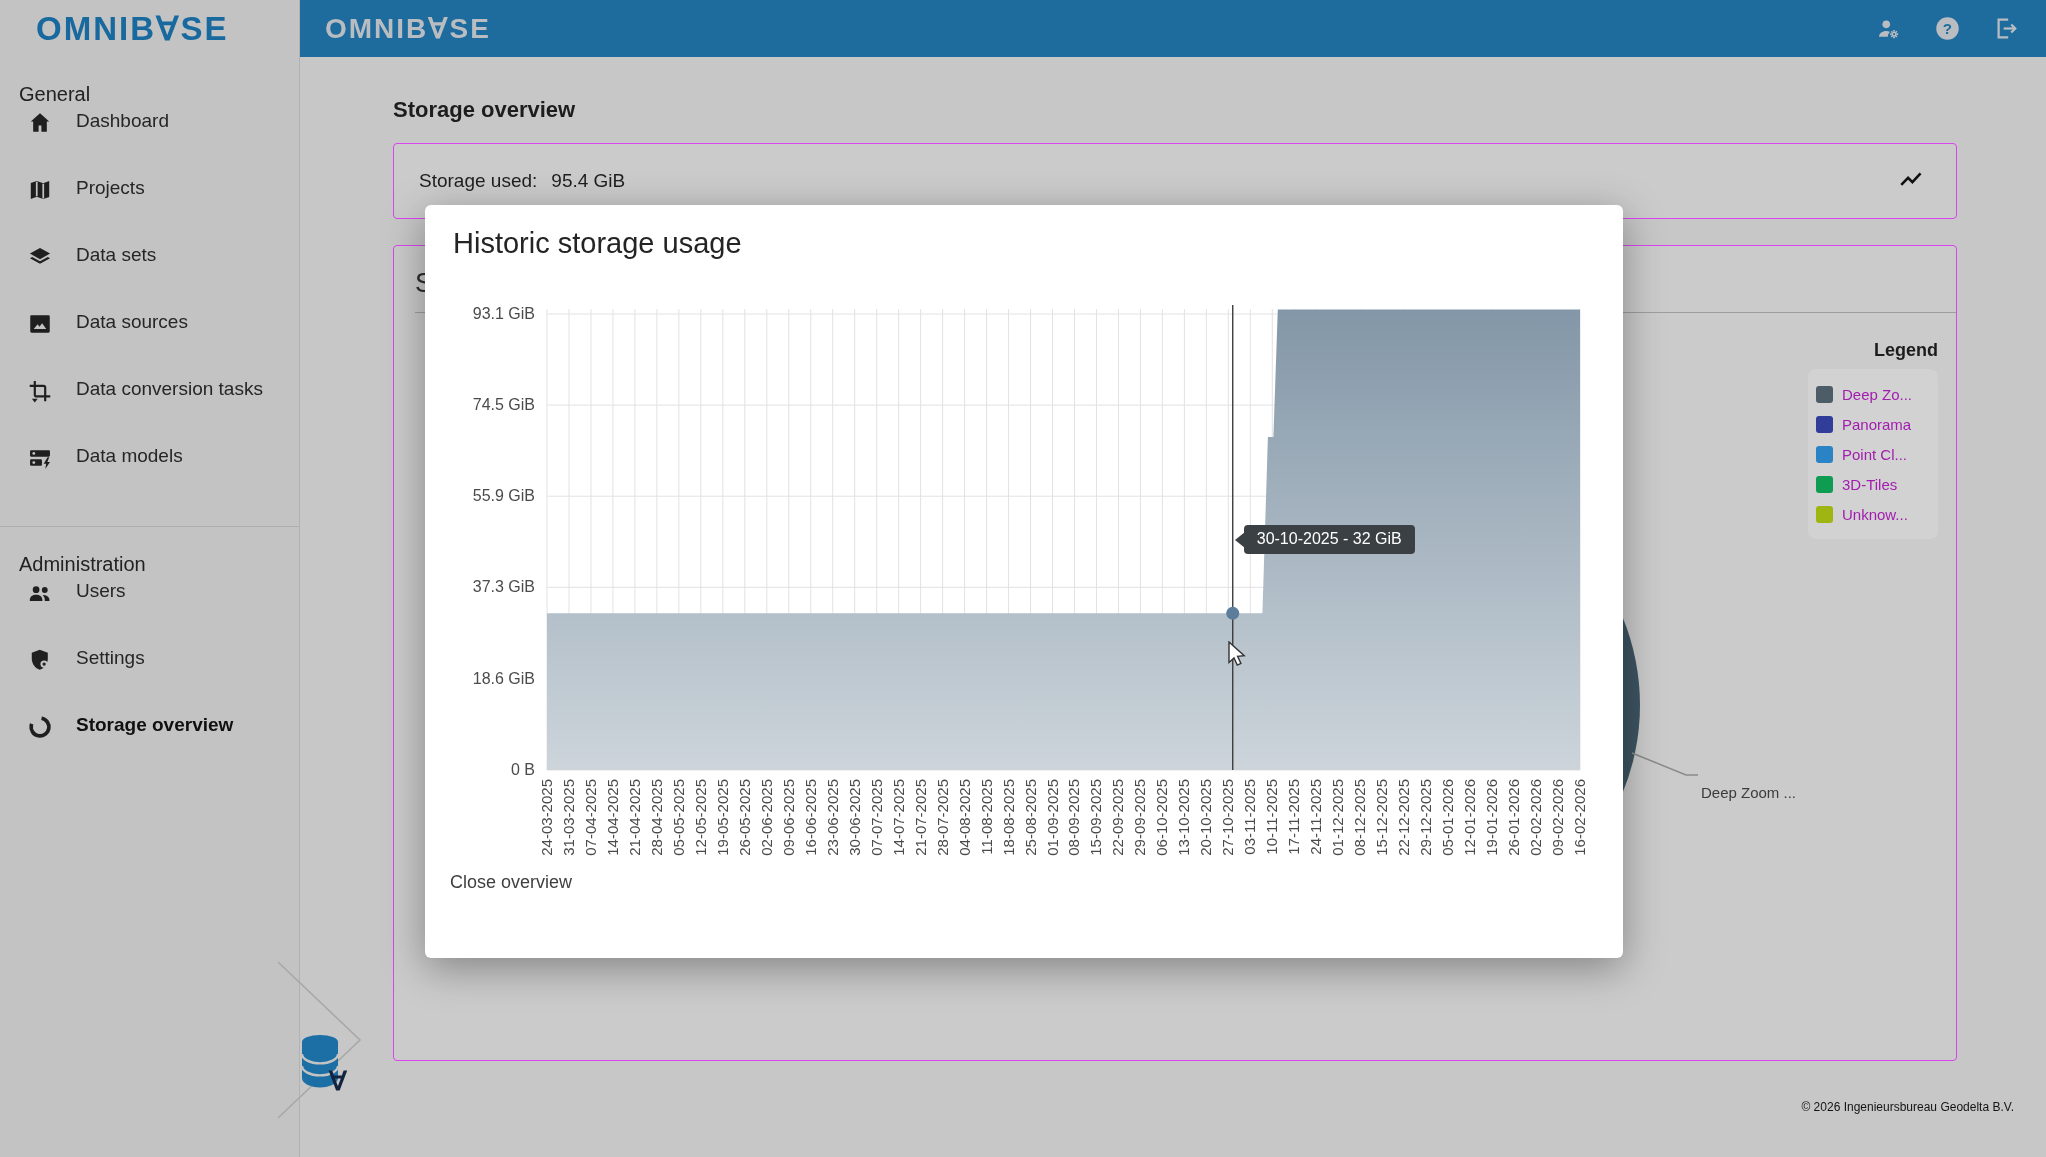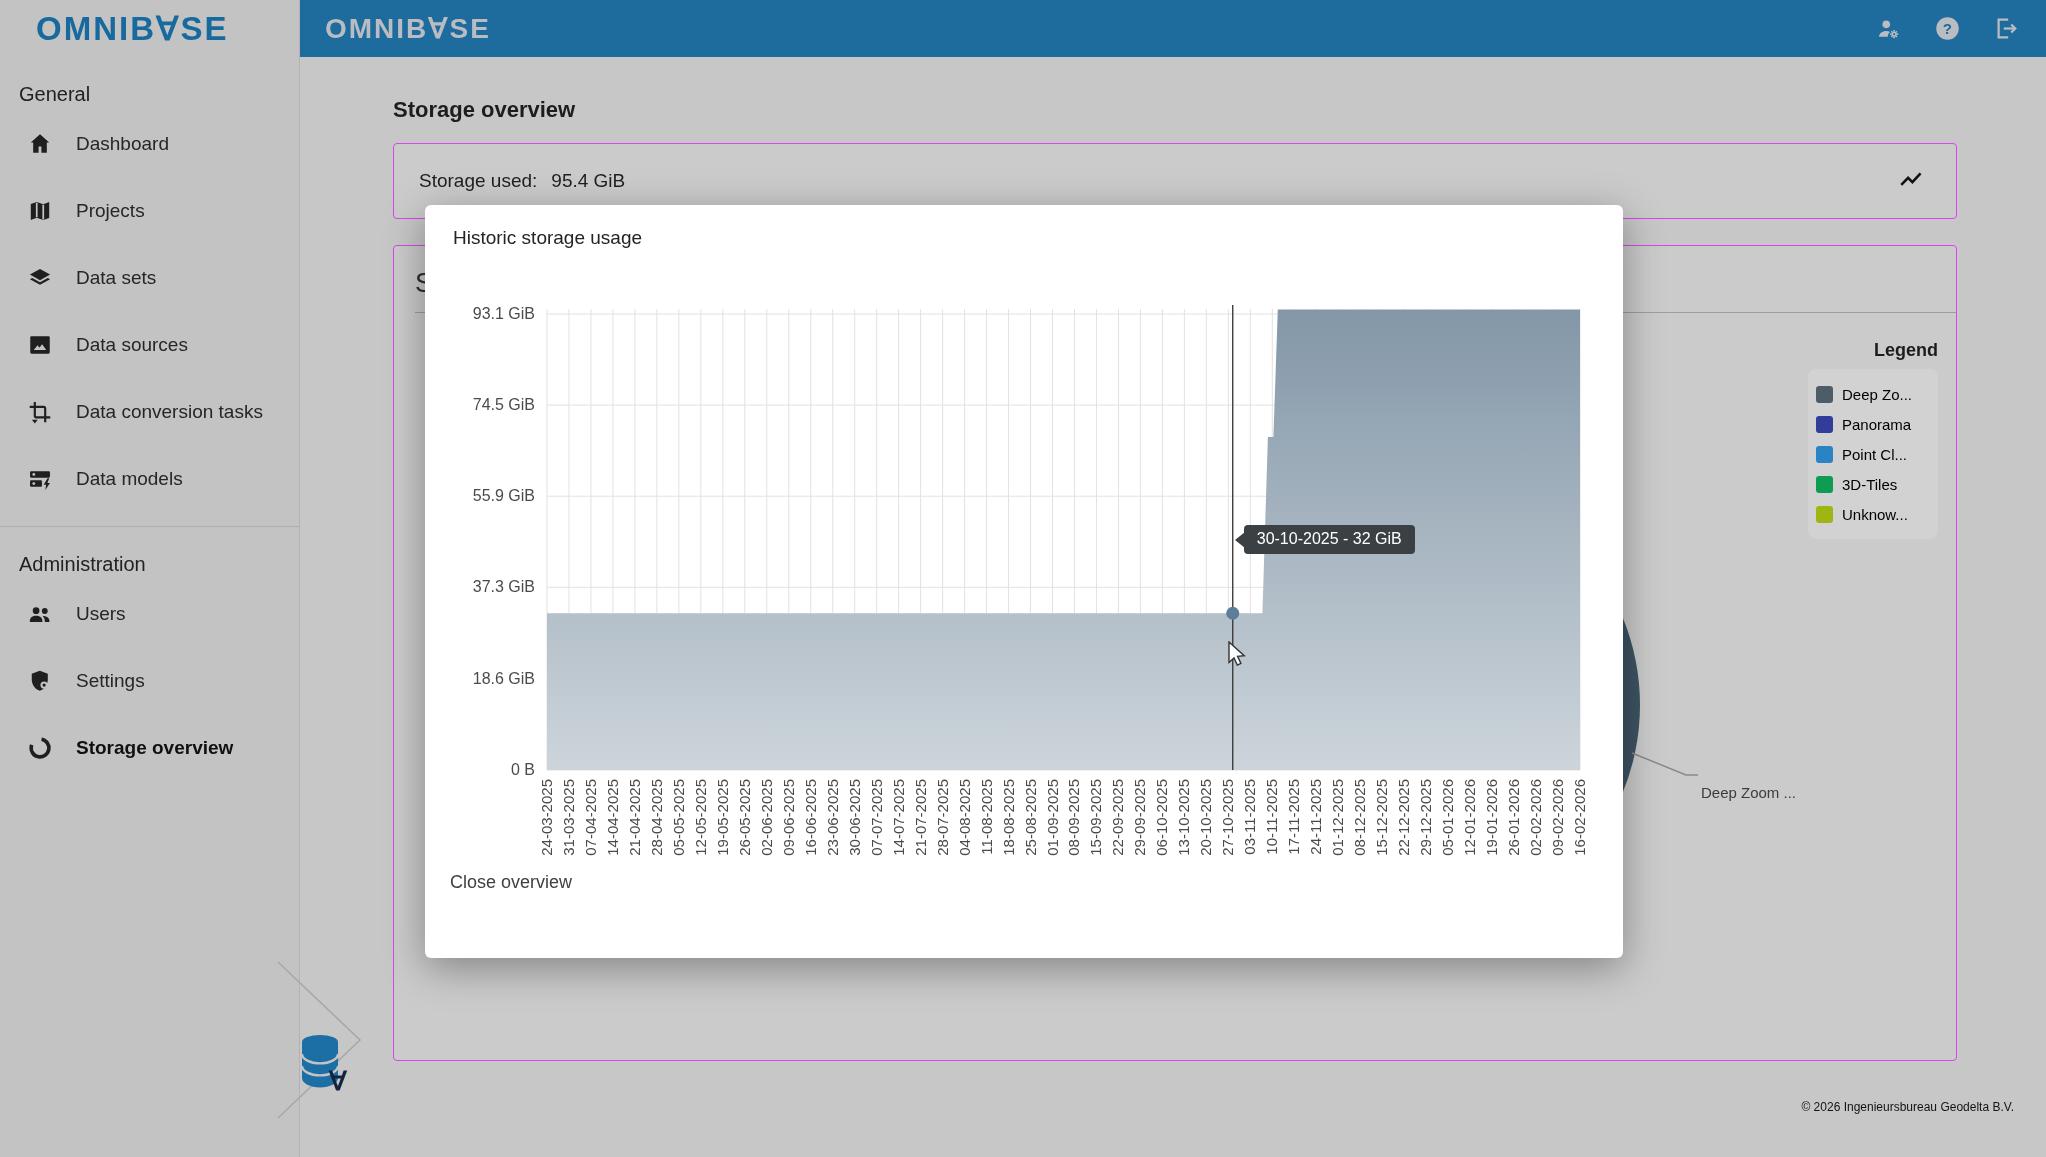--- a/index.html
+++ b/index.html
@@ -14,21 +14,21 @@
   .topbar-icons { display:flex; align-items:center; gap:32px; }
   .topbar-icons .tb-icon { width:27px; height:27px; color:#b9bdc2; cursor:pointer; }
   .topbar-icons svg { width:100%; height:100%; }
 
   
   .sidebar { position:absolute; left:0; top:0; width:300px; height:1157px;
     background:#c3c3c4; border-right:1px solid #b2b2b2; z-index:6; }
   .sidebar-logo { height:57px; display:flex; align-items:center; padding-left:36px;
     color:#17699e; font-size:33px; font-weight:800; letter-spacing:2px; cursor:pointer; }
   .sb-section-label { font-size:20px; color:#222; padding:26px 0 4px 19px; }
-  .sb-item { height:67px; display:flex; align-items:center; padding-left:27px; gap:23px;
+  .sb-item { height:67px; display:flex; align-items:flex-start; padding-left:27px; gap:23px;
     color:#262626; font-size:19px; cursor:pointer; }
   .sb-item .sb-icon { width:26px; height:26px; color:#1f1f1f; flex:0 0 26px; }
   .sb-item svg { width:100%; height:100%; }
   .sb-item.active { font-weight:700; color:#101010; }
   .sb-divider { border-top:1px solid #aeaeae; margin-top:14px; }
 
   
   .main { position:absolute; left:300px; top:57px; width:1746px; height:1100px; padding:40px 89px 0 93px; }
   .page-title { font-size:22px; font-weight:600; color:#1d1d1d; }
   .card { background:#cbcbcb; border:1px solid #d946ef; border-radius:4px; }
@@ -46,29 +46,29 @@
   
   .pie-layer { position:absolute; left:1180px; top:475px; width:650px; height:480px; z-index:2; }
   .pie-label { position:absolute; left:1701px; top:784px; font-size:15px; color:#3c3c3c; z-index:2; }
 
   
   .legend { position:absolute; left:1808px; top:340px; width:130px; z-index:2; }
   .legend-title { font-size:18px; font-weight:700; color:#1c1c1c; margin-left:1px;text-align:right; }
   .legend-box { margin-top:8px; background:rgba(255,255,255,0.14); border-radius:8px; padding:10px 8px 10px 8px; }
   .legend-row { display:flex; align-items:center; gap:9px; height:30px; }
   .legend-swatch { width:17px; height:17px; border-radius:3px; flex:0 0 17px; }
-  .legend-label { font-size:15px; color:#000000; white-space:nowrap; }
+  .legend-label { font-size:15px; color:#a21caf; white-space:nowrap; }
 
   
   .watermark { position:absolute; left:240px; top:950px; width:200px; height:200px; z-index:7; pointer-events:none; }
 
   
   .modal { position:absolute; left:425px; top:205px; width:1198px; height:753px; background:#fff;
     border-radius:6px; box-shadow:0 10px 40px rgba(0,0,0,0.35); z-index:10; }
-  .modal-title { position:absolute; left:28px; top:22px; font-size:19px; font-weight:500; color:#242424; }
+  .modal-title { position:absolute; left:28px; top:22px; font-size:29px; font-weight:500; color:#242424; }
   #chart-svg { position:absolute; left:0; top:60px; width:1198px; height:620px; }
   .chart-tooltip { position:absolute; top:320px; background:#3b4045; color:#fff; font-size:16px;
     padding:5px 13px 6px 13px; border-radius:4px; white-space:nowrap; }
   .chart-tooltip::before { content:""; position:absolute; left:-9px; top:50%; margin-top:-8px;
     border:8px solid transparent; border-right:10px solid #3b4045; border-left:none; }
   .mouse-cursor { position:absolute; top:436px; width:22px; height:30px; z-index:11; }
   .close-link { position:absolute; left:21px; top:663px; font-size:18px; color:#3f3f3f;
     cursor:pointer; padding:4px; }
 </style>
 </head>

